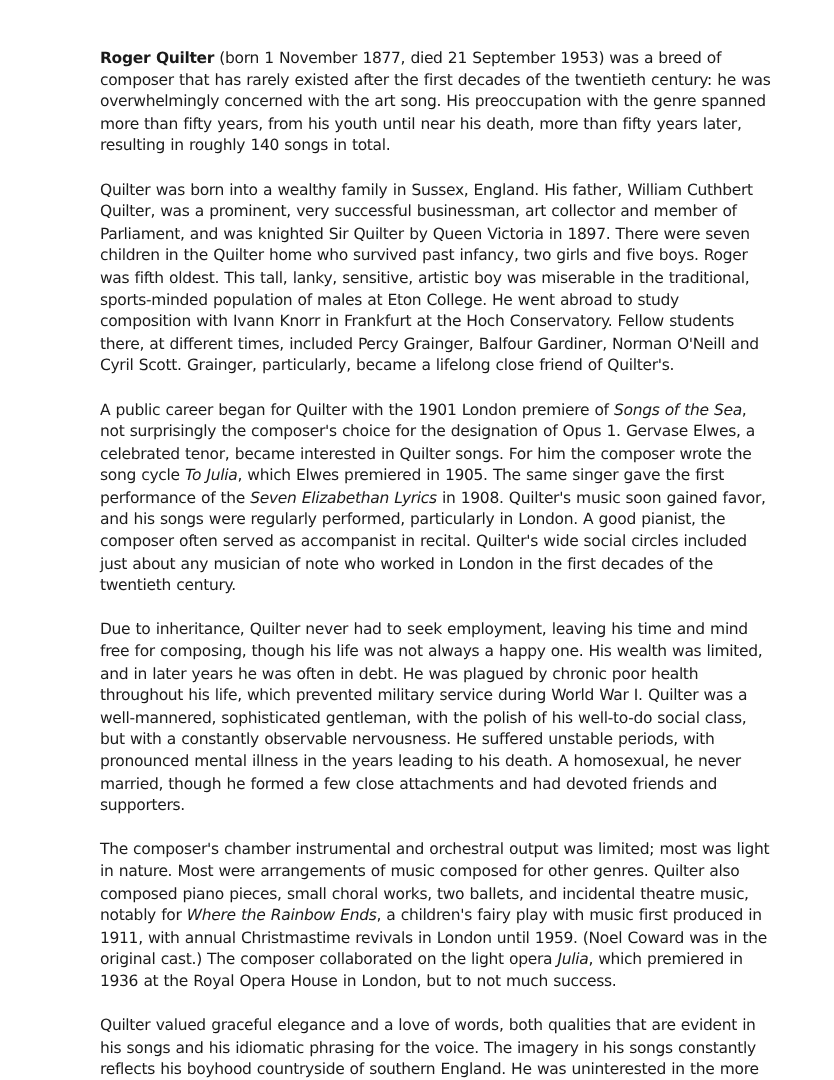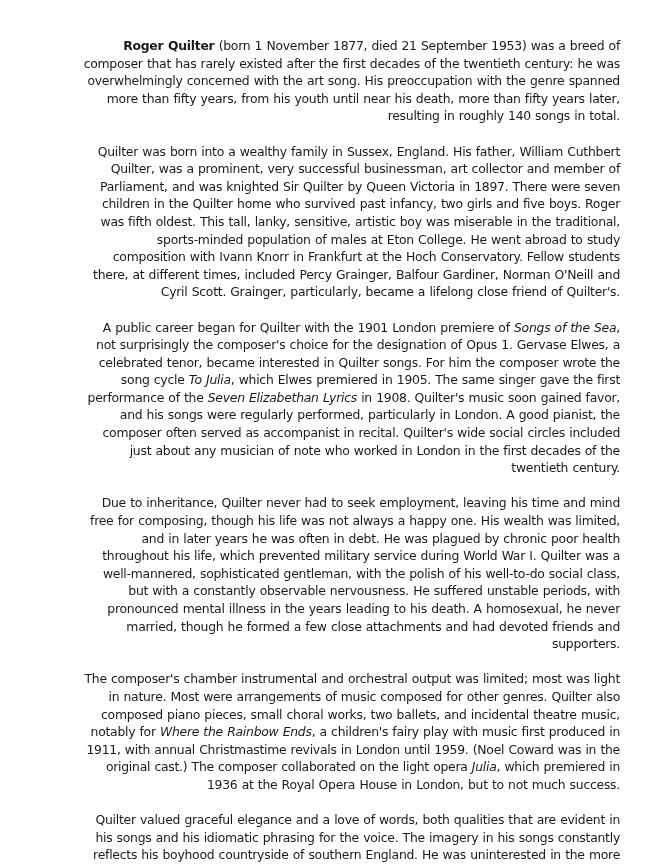--- a/index.html
+++ b/index.html
@@ -9,21 +9,21 @@
     left: 80px;
     top: 37px;
     width: 540px;
     font-family: "DejaVu Sans", sans-serif;
     font-size: 12.4px;
     line-height: 17.6px;
     color: #1a1a1a;
     letter-spacing: -0.25px;
     word-spacing: 0.5px;
   }
-  .para { margin: 0 0 17.6px 0; text-align: right; }
+  .para { margin: 0 0 17.6px 0; }
   .para b { font-weight: bold; }
 </style>
 </head>
 <body>
 
 <div class="page">
   <p class="para"><b>Roger Quilter</b><span> (born 1 November 1877, died 21 September 1953) was a breed of composer that has rarely existed after the first decades of the twentieth century: he was overwhelmingly concerned with the art song. His preoccupation with the genre spanned more than fifty years, from his youth until near his death, more than fifty years later, resulting in roughly 140 songs in total.</span></p>
 
   <p class="para"><span>Quilter was born into a wealthy family in Sussex, England. His father, William Cuthbert Quilter, was a prominent, very successful businessman, art collector and member of Parliament, and was knighted Sir Quilter by Queen Victoria in 1897. There were seven children in the Quilter home who survived past infancy, two girls and five boys. Roger was fifth oldest. This tall, lanky, sensitive, artistic boy was miserable in the traditional, sports-minded population of males at Eton College. He went abroad to study composition with Ivann Knorr in Frankfurt at the Hoch Conservatory. Fellow students there, at different times, included Percy Grainger, Balfour Gardiner, Norman O'Neill and Cyril Scott.  Grainger, particularly, became a lifelong close friend of Quilter's.</span></p>
 

